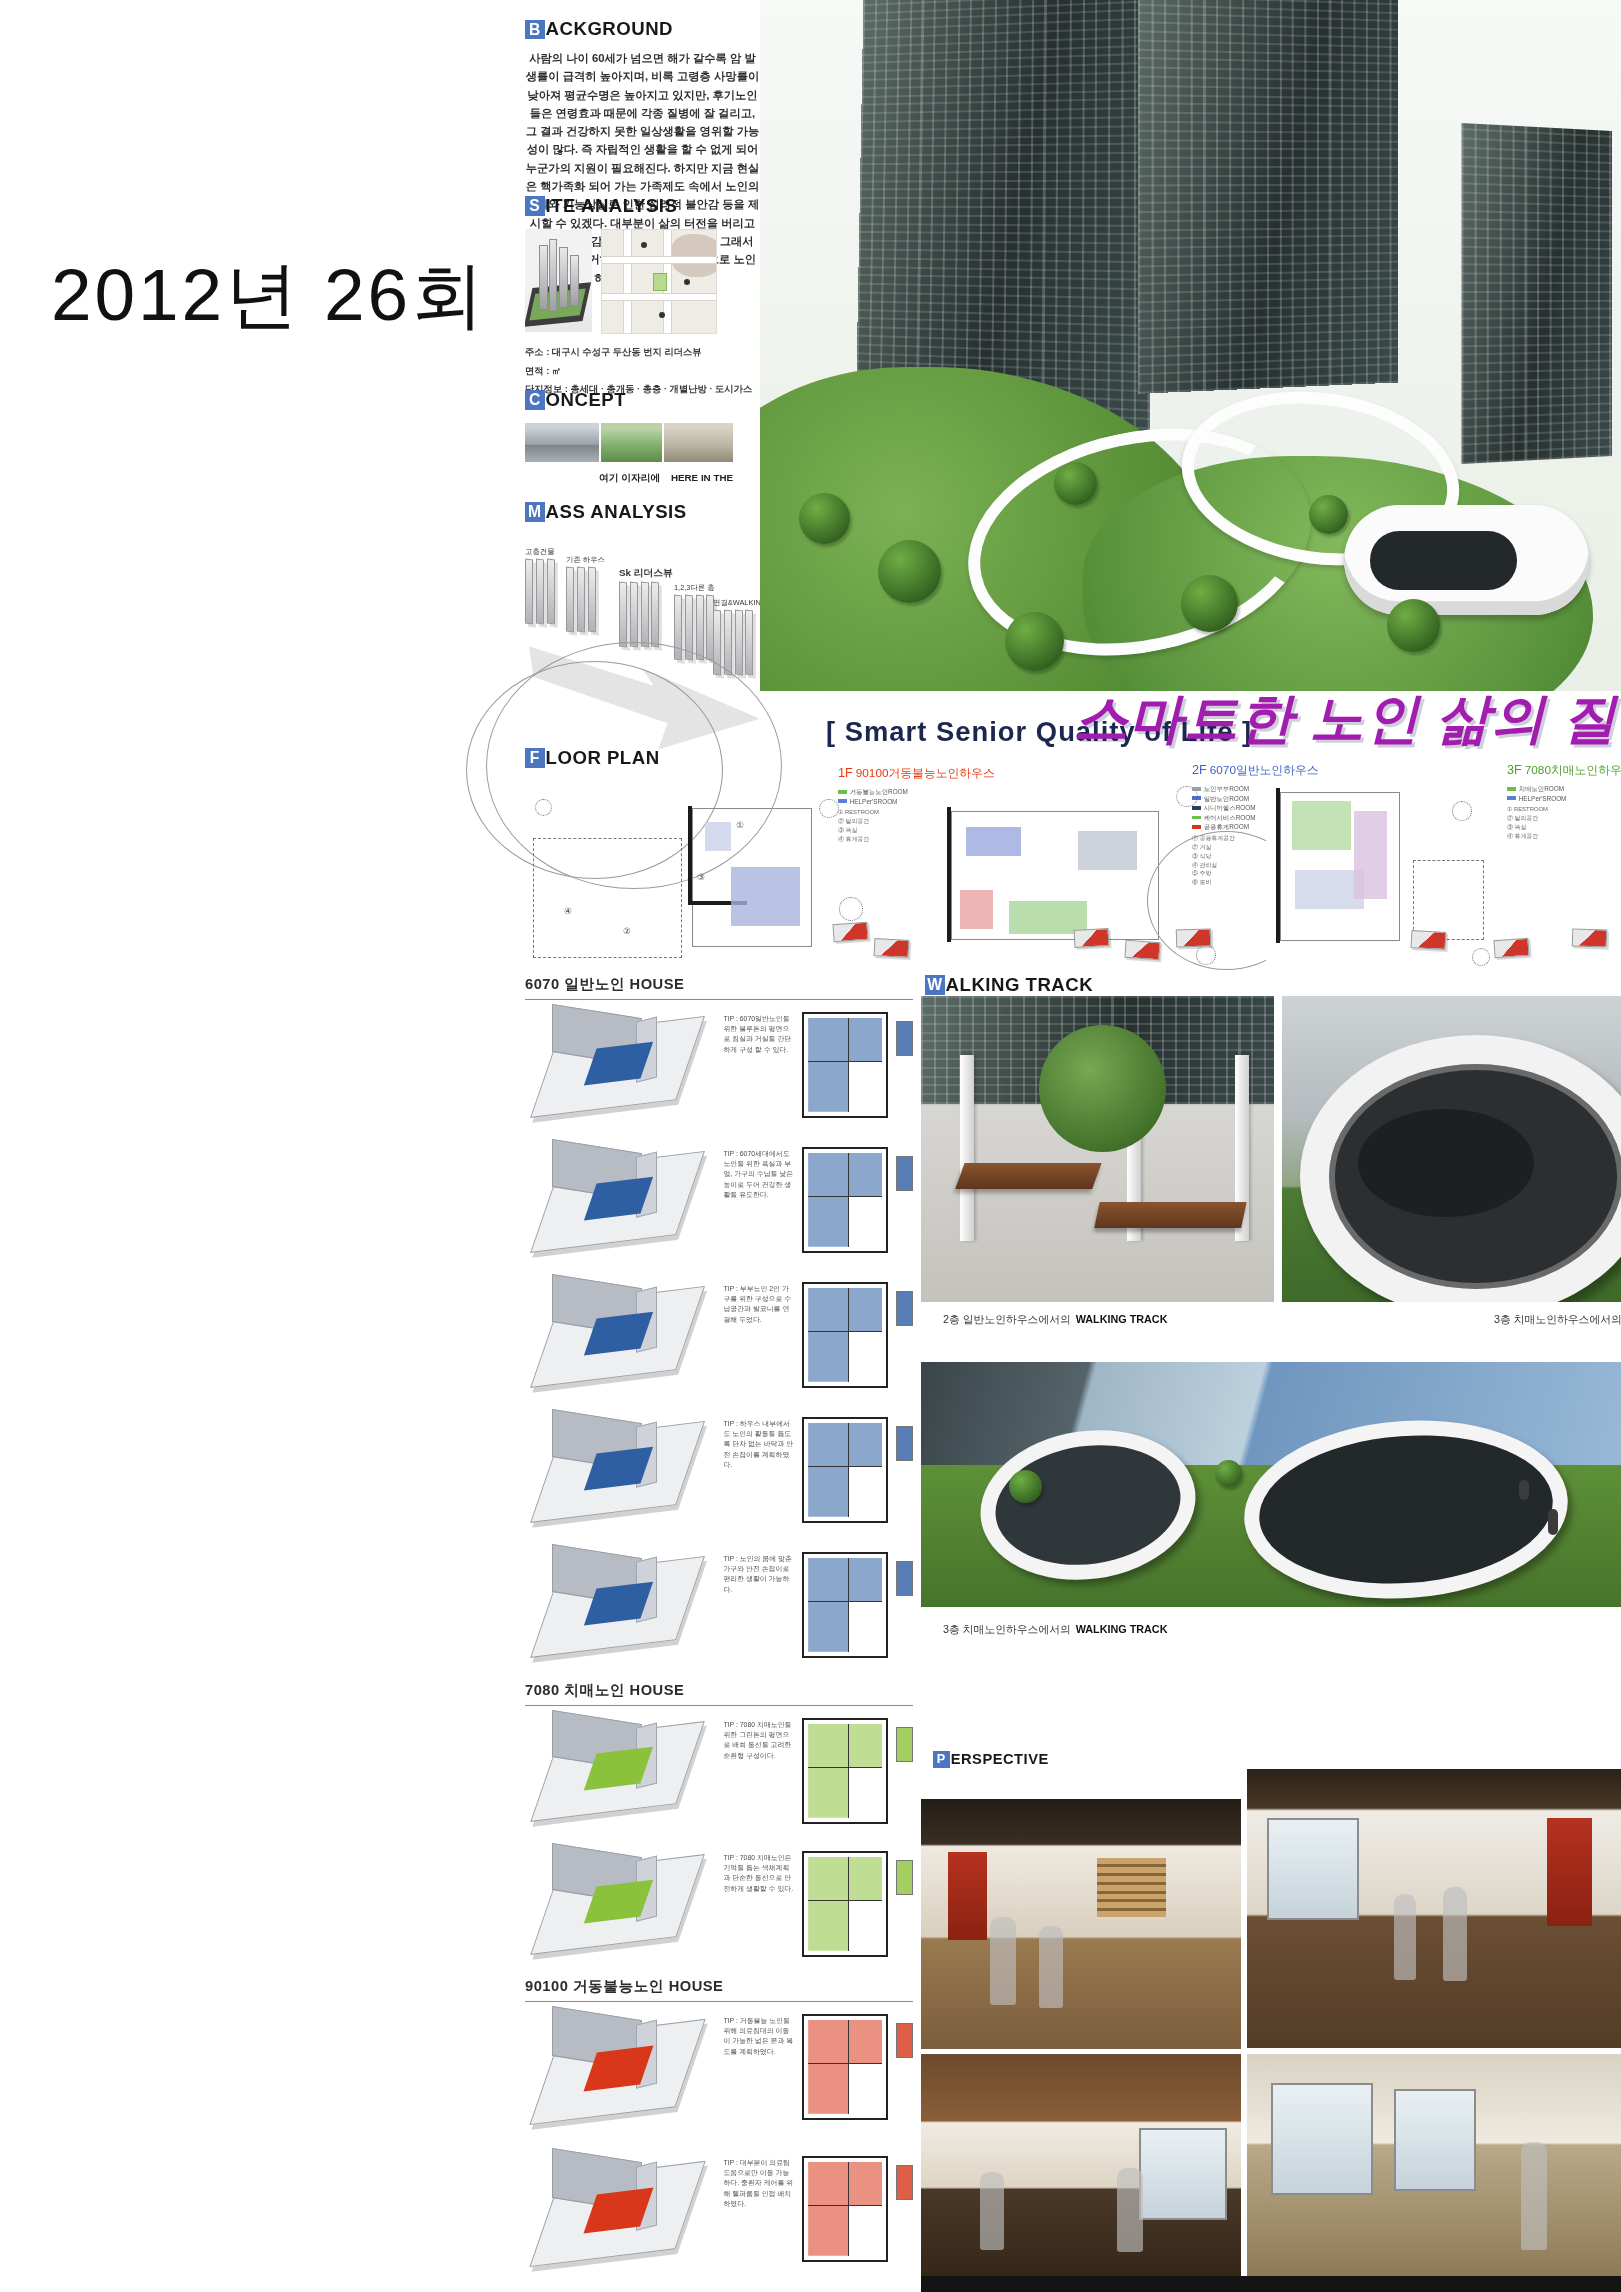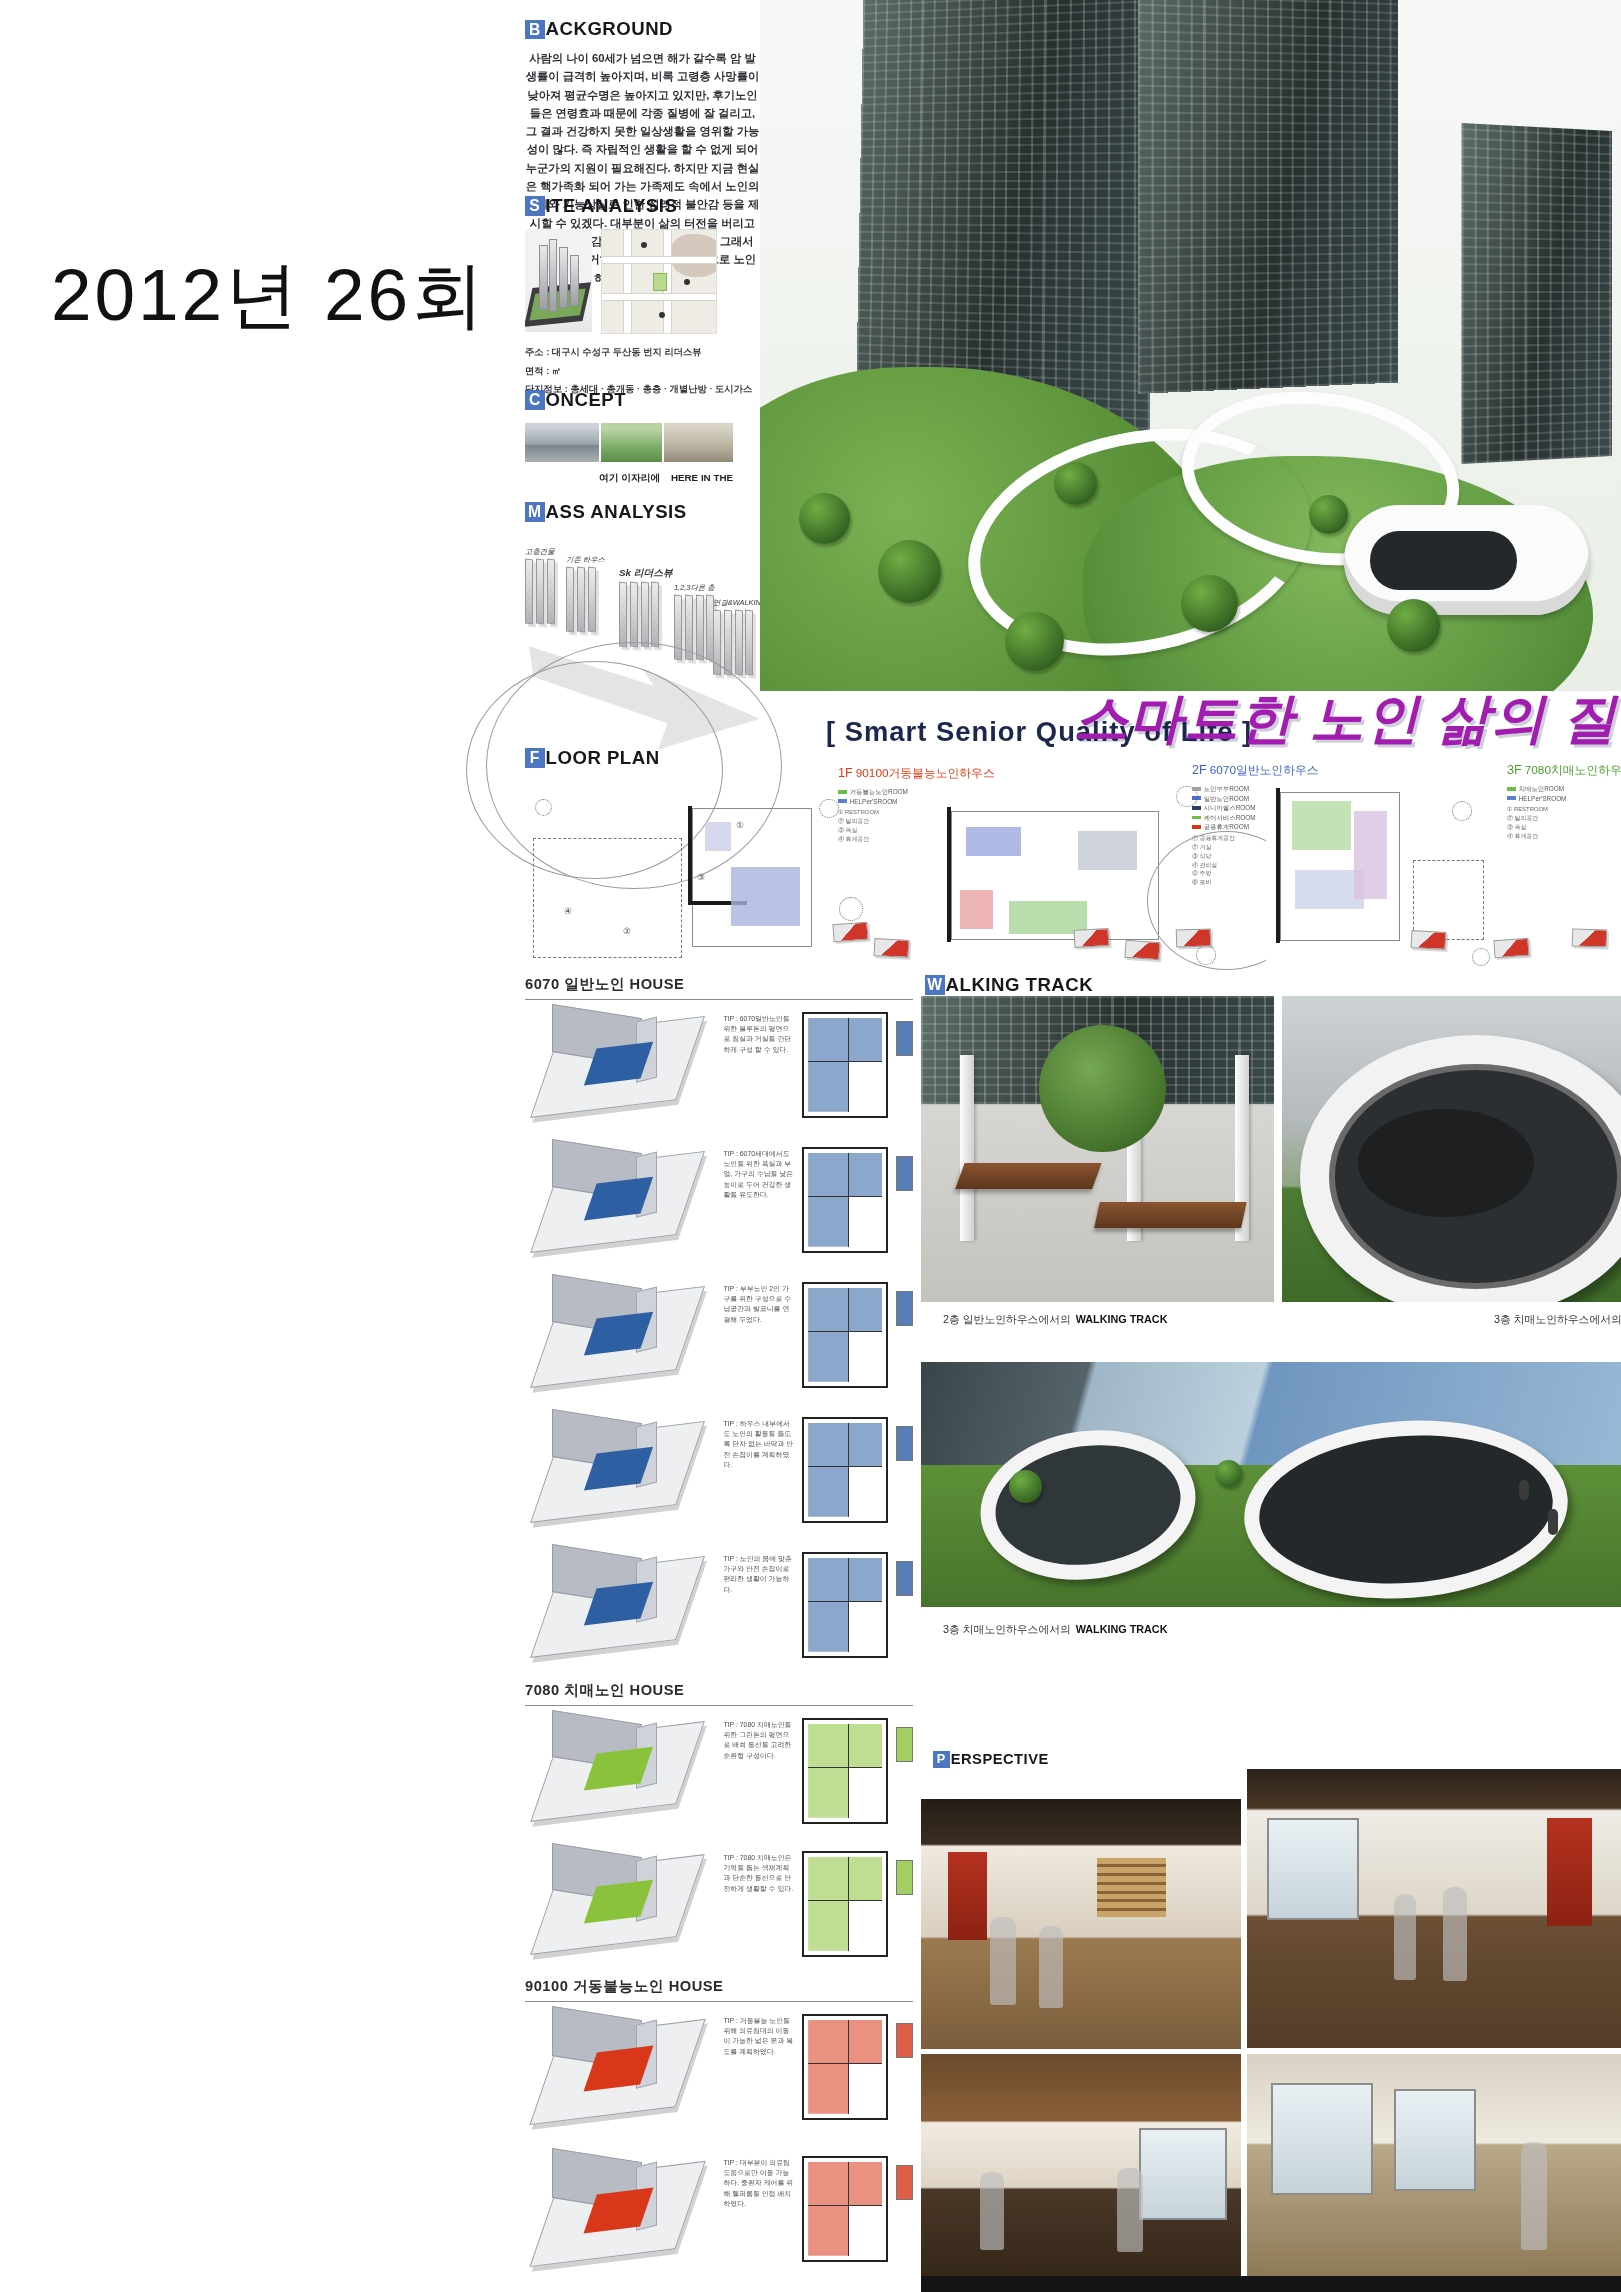--- a/index.html
+++ b/index.html
@@ -41,21 +41,21 @@
   .cph{height:39px;}
   .cph1{width:74px;background:linear-gradient(180deg,#cdd3d8 10%,#9aa2a8 55%,#7b848a 56%,#aab0b4);}
   .cph2{width:61px;background:linear-gradient(180deg,#b9d3a6 15%,#7fae6a 60%,#5d8c4b);}
   .cph3{width:69px;background:linear-gradient(180deg,#d9d4c6 10%,#b9b2a0 60%,#938b78);}
   .concept-cap{margin-top:9.8px;text-align:right;font-size:9.8px;font-weight:bold;color:#222;}
   .concept-cap .en{margin-left:7.8px;}
 
   
   #sec-mass{position:absolute;left:525px;top:502px;width:263px;height:196px;}
   #mass-steps{position:relative;height:176px;}
-  .mass-step{position:absolute;font-style:italic;}
+  .mass-step{position:absolute;}
   .mass-label{font-size:7.4px;color:#333;margin-bottom:2px;white-space:nowrap;}
   .mass-label.bold{font-size:9.8px;font-weight:bold;}
   .mass-bars{display:flex;gap:2.9px;}
   .mass-bars i{display:block;width:5.9px;height:63px;background:linear-gradient(#ececec,#b2b2b6);border:1px solid #97979c;transform:skewY(6deg);box-shadow:2.9px 2.9px 0 rgba(0,0,0,.12);}
   .ms0{left:0px;top:25.5px}.ms1{left:41px;top:33px}.ms2{left:94px;top:45px}.ms3{left:149px;top:61px}.ms4{left:188px;top:76px}
   #mass-arrow{position:absolute;left:3.9px;top:118px;width:231px;height:110px;background:#e4e4e4;clip-path:polygon(0 6%,54% 42%,49% 26%,100% 72%,56% 100%,60% 76%,2% 34%);}
 
   
   #hero{position:absolute;left:760px;top:0;width:862px;height:691px;overflow:hidden;background:linear-gradient(180deg,#f7f9f7,#eef2ec 60%,#e9efe6);}
   .glass{background:

